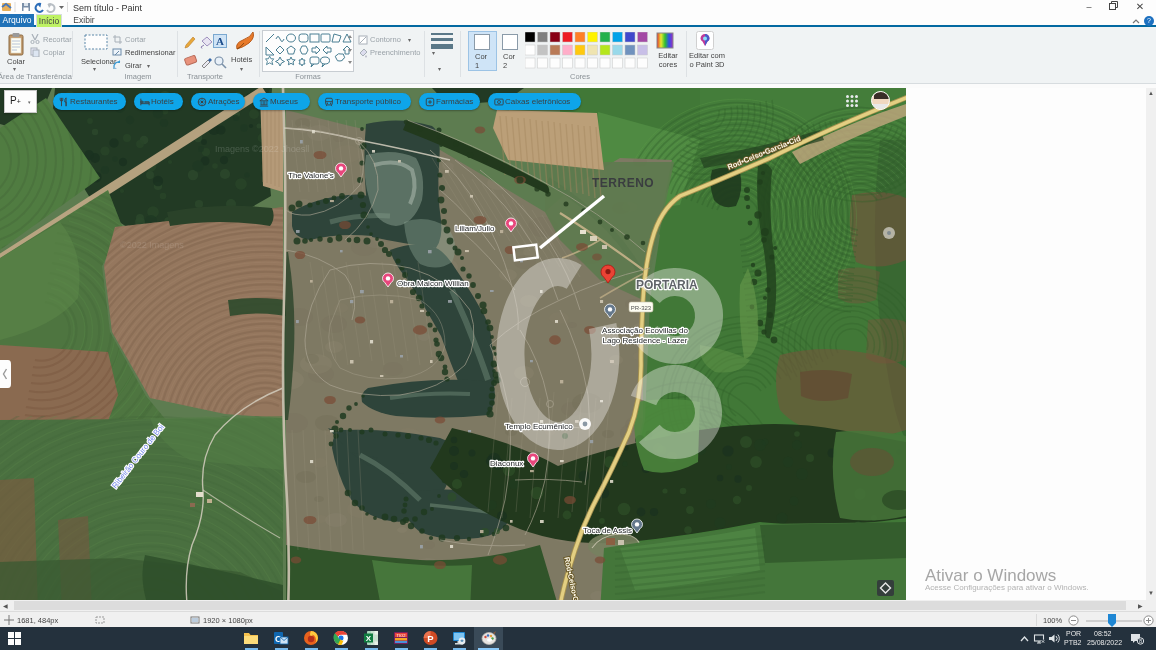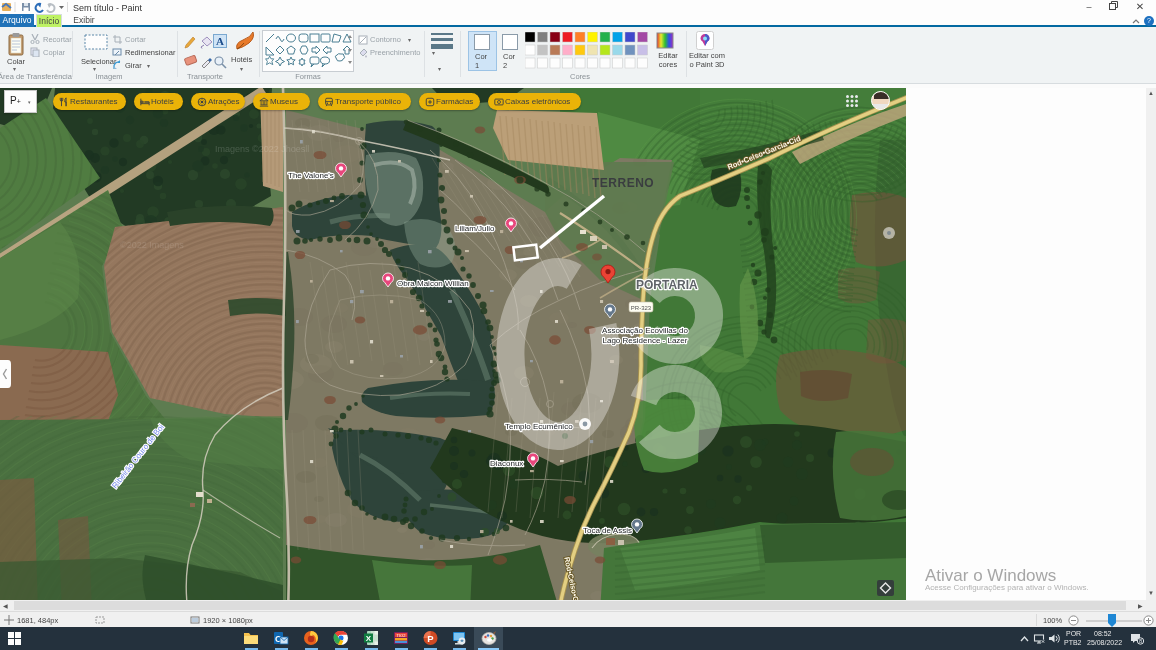--- a/index.html
+++ b/index.html
@@ -26,21 +26,21 @@
   .rtxt { position:absolute; font-size:7.5px; color:#444; white-space:nowrap; }
   .gray { color:#9aa2a8; }
   .caret { position:absolute; font-size:6px; color:#666; }
 
   
   #canvasarea { position:absolute; left:0; top:84px; width:1156px; height:516px; background:#fbfbfb; }
   #whitecanvas { position:absolute; left:0; top:4px; width:1146px; height:512px; background:#fdfdfd; }
   #mapwrap { position:absolute; left:0; top:88px; width:906px; height:512px; overflow:hidden; }
 
   
-  .chip { position:absolute; top:5px; height:17px; background:#eab308; border-radius:9px; box-shadow:0 1px 2px rgba(0,0,0,.3); font-size:8px; color:#3c4043; line-height:17px; padding-left:17px; white-space:nowrap; overflow:hidden; }
+  .chip { position:absolute; top:5px; height:17px; background:#0ea5e9; border-radius:9px; box-shadow:0 1px 2px rgba(0,0,0,.3); font-size:8px; color:#3c4043; line-height:17px; padding-left:17px; white-space:nowrap; overflow:hidden; }
   .chipico { position:absolute; left:6px; top:3.5px; width:10px; height:10px; }
 
   
   #actwin1 { position:absolute; left:925px; top:566px; font-size:17px; color:#a6a6a6; }
   #actwin2 { position:absolute; left:925px; top:583px; font-size:8px; color:#b3b3b3; }
 
   
   #vscroll { position:absolute; left:1146px; top:88px; width:10px; height:512px; background:#f0f0f0; }
   #hscroll { position:absolute; left:0; top:600px; width:1156px; height:11px; background:#f0f0f0; }
 
@@ -134,21 +134,21 @@
       </svg>
     <div class="rtxt" style="left:125px;top:21px;">Redimensionar</div>
     <svg class="abs" style="left:112px;top:33px" width="10" height="10" viewBox="0 0 10 10">
         <path d="M2 8 a5 5 0 0 1 6 -6" stroke="#3a9ad4" stroke-width="1.4" fill="none"></path>
         <path d="M8 0 v3 h-3 z" fill="#3a9ad4"></path>
         <path d="M1 9 l4 0 l-4 -3 z" fill="#88b8d8"></path>
       </svg>
     <div class="rtxt" style="left:125px;top:34px;">Girar</div>
     <div class="caret" style="left:147px;top:35px;">▾</div>
     <div class="rsep" style="left:177px;"></div>
-    <div class="gcap" style="left:49px;text-align:center;">Imagem</div>
+    <div class="gcap" style="left:78px;text-align:center;">Imagem</div>
 
     <svg class="abs" style="left:184px;top:6px" width="44" height="40" viewBox="0 0 44 40">
       <g>
           <path d="M2 12 l7 -8 l2 2 l-7 8 l-3 1 z" fill="#e8a83a" stroke="#b87a2a" stroke-width="0.6"></path>
         </g>
       <g>
           <path d="M18 8 l5 -4 l5 5 l-5 4 z" fill="#e8e4f2" stroke="#8a7ab0" stroke-width="0.8"></path>
           <path d="M20 12 l-3 2 l1 1.5" fill="none" stroke="#8a7ab0"></path>
         </g>
       <g>

